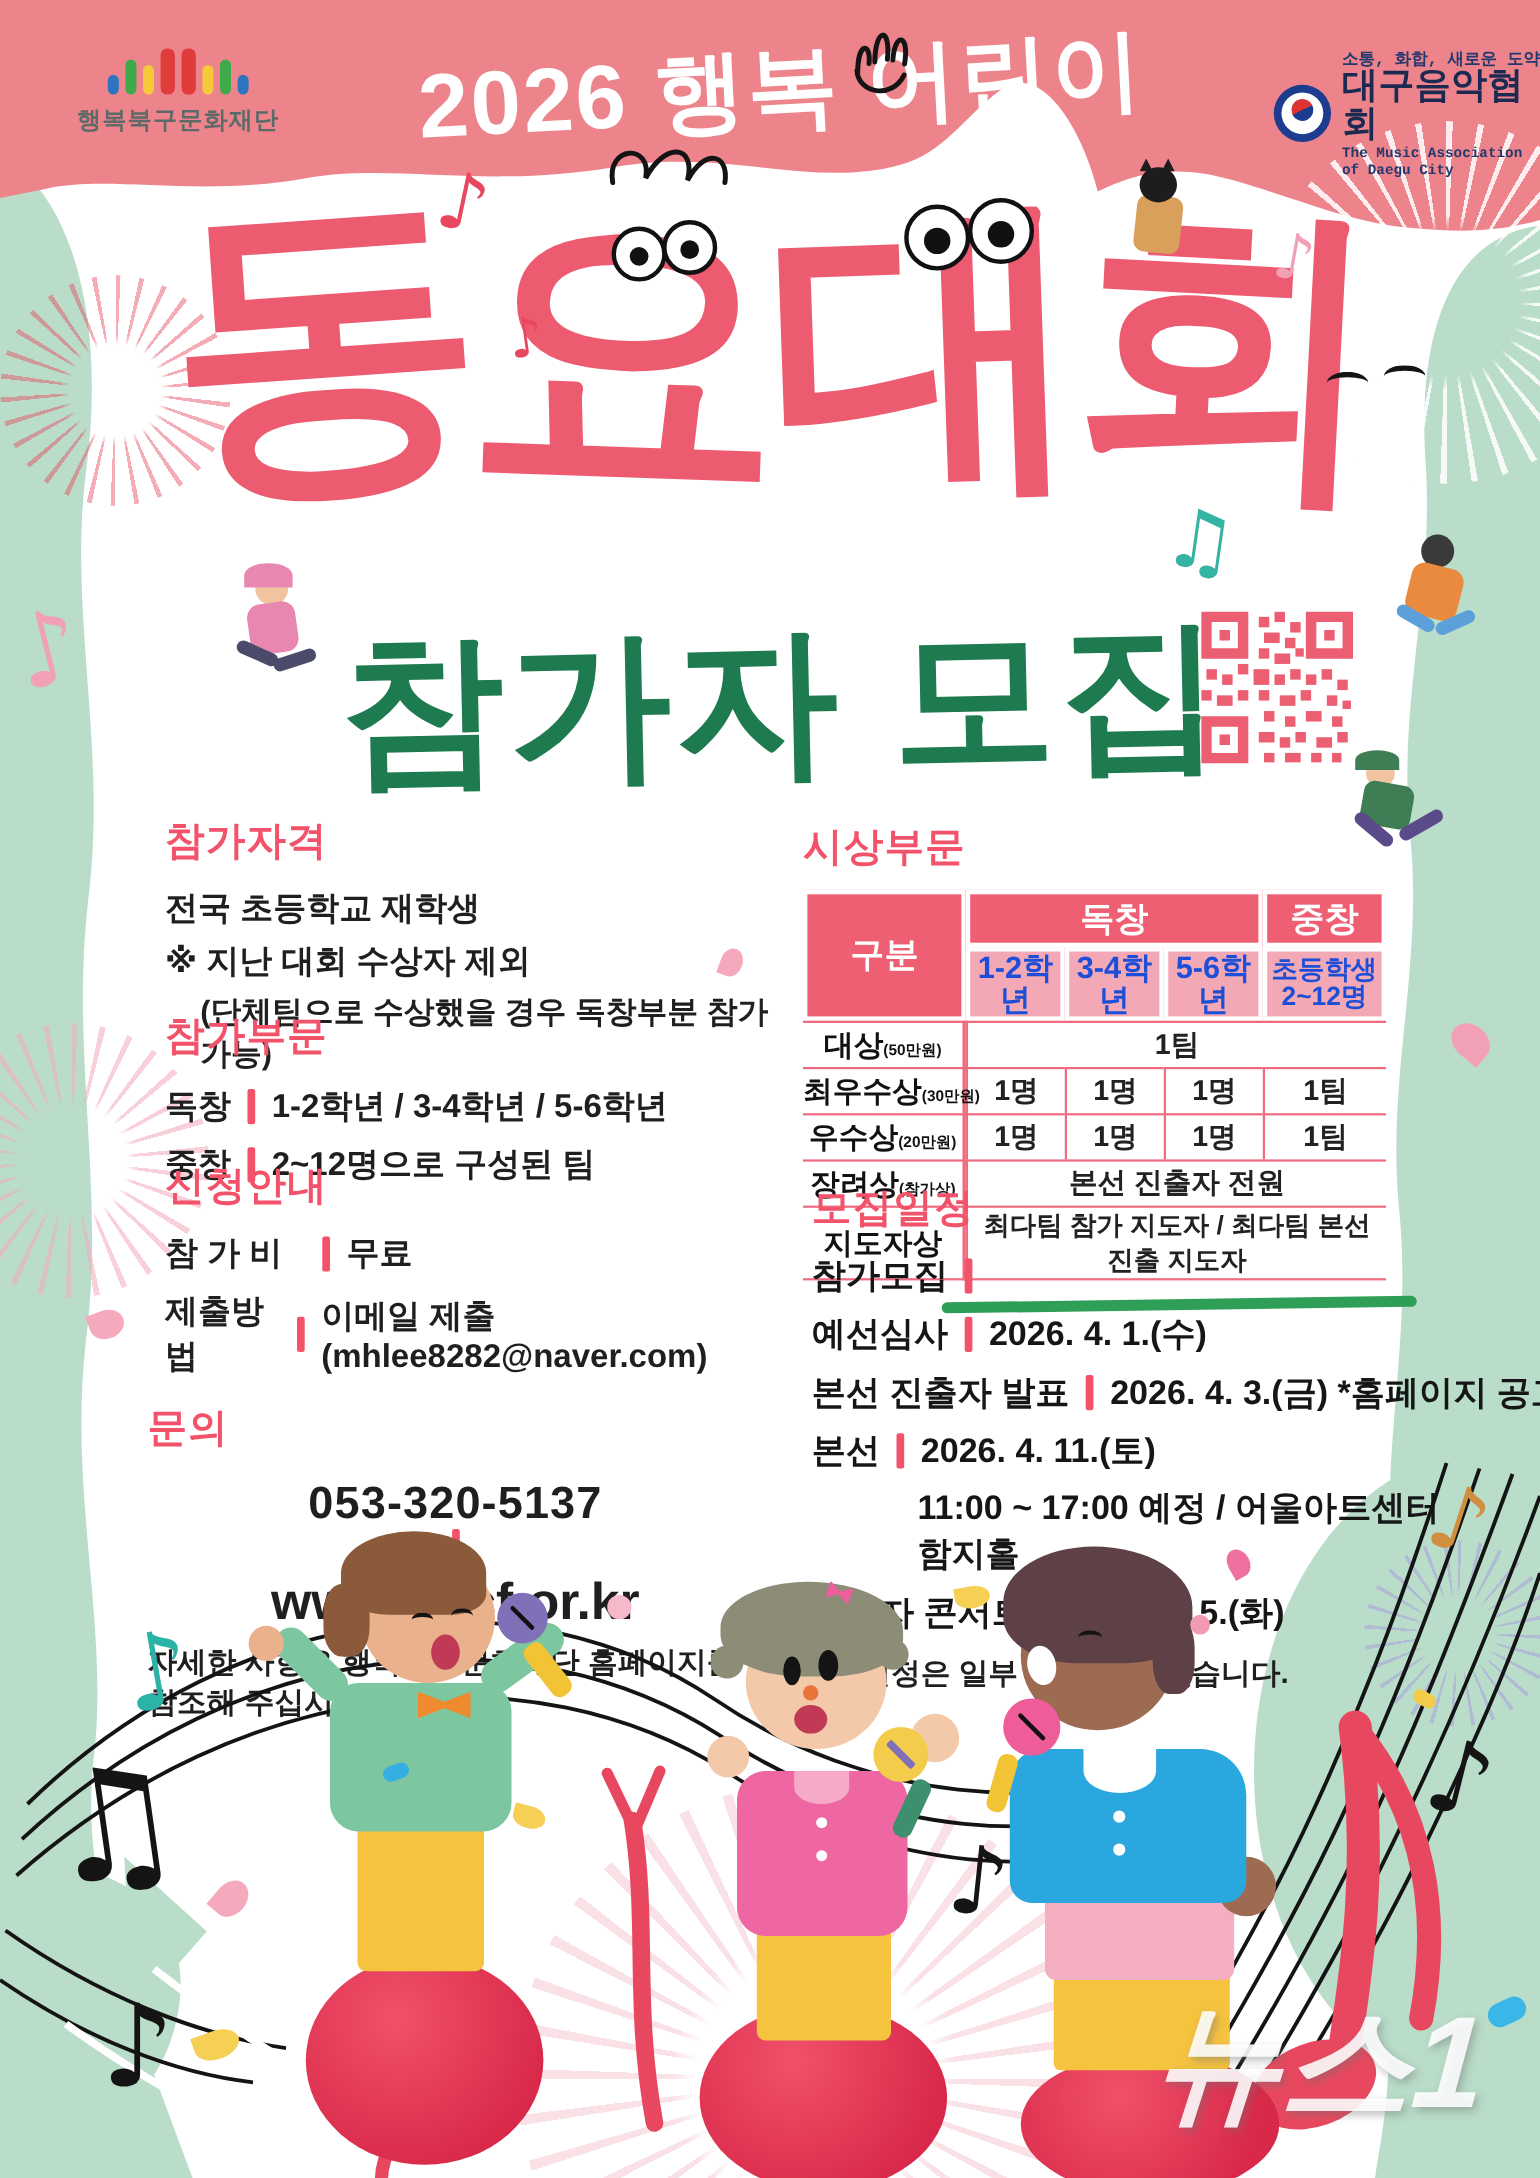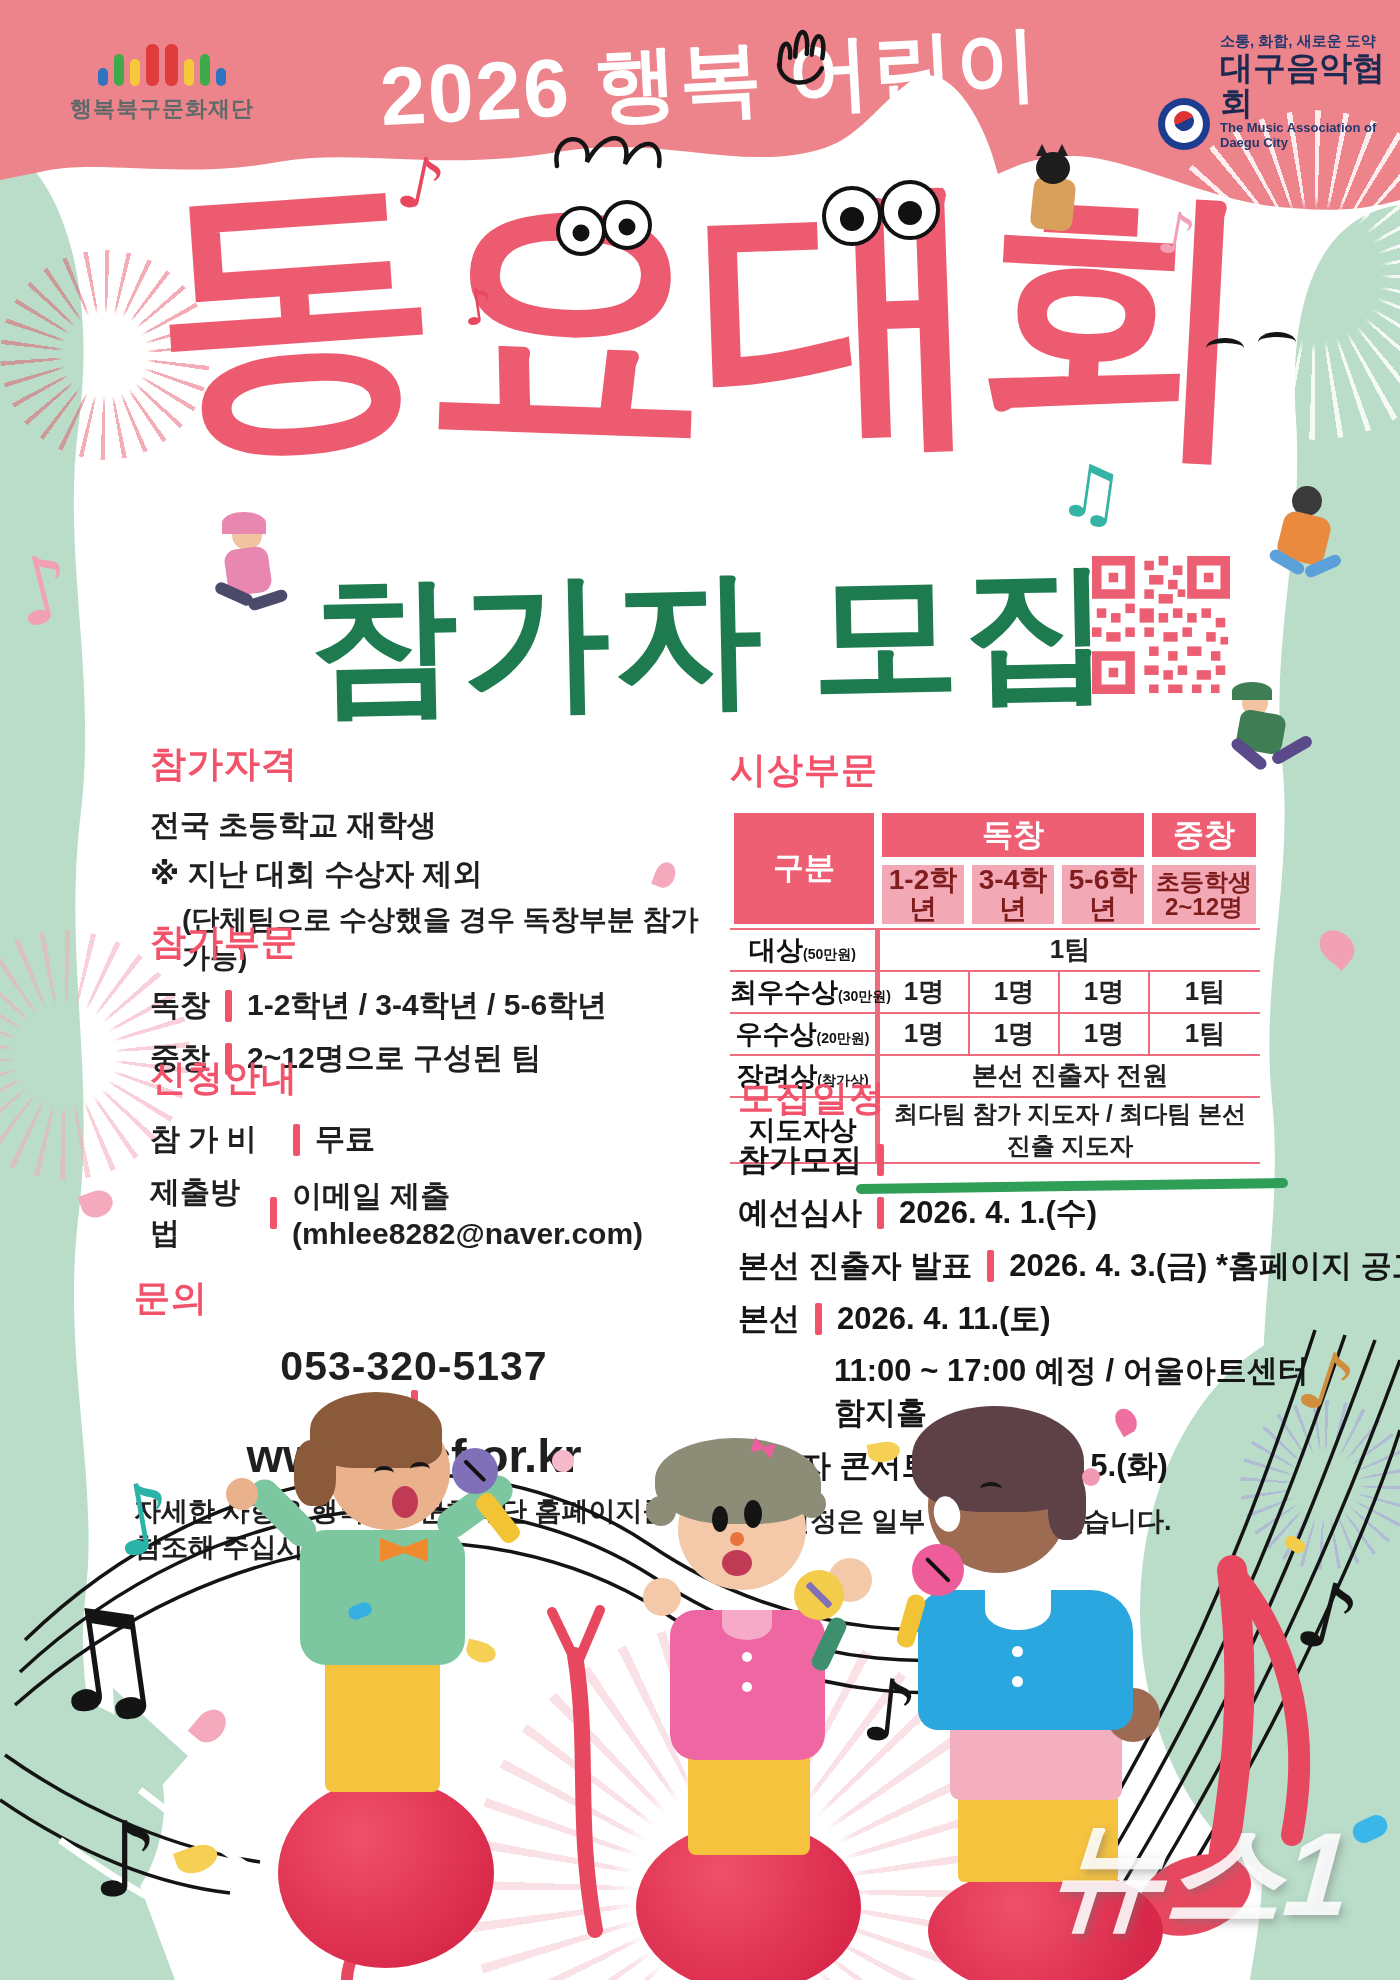--- a/index.html
+++ b/index.html
@@ -8,21 +8,21 @@
   .abs{position:absolute;}
   svg{display:block;}
 
   
   .band-title{left:300px;top:26px;width:820px;text-align:center;font-size:82px;font-weight:900;
     color:#fff;transform:rotate(-3deg);letter-spacing:2px;white-space:nowrap;}
   .logo-hbcf{left:52px;top:42px;width:220px;text-align:center;}
   .logo-bars{display:flex;align-items:flex-end;justify-content:center;gap:6px;height:44px;}
   .logo-bars i{display:block;width:10px;border-radius:6px;}
   .logo-hbcf .logo-text{margin-top:8px;font-size:22px;font-weight:700;color:#5e6a6a;letter-spacing:1px;}
-  .logo-daegu{left:1158px;top:32px;display:flex;align-items:flex-end;gap:10px;}
+  .logo-daegu{left:1158px;top:44px;display:flex;align-items:center;gap:10px;font-family:Liberation Mono, monospace;}
   .emblem{width:52px;height:52px;border-radius:50%;background:#1d3b8f;position:relative;flex:none;}
   .emblem:before{content:"";position:absolute;inset:7px;border-radius:50%;background:#fff;}
   .emblem:after{content:"";position:absolute;left:16px;top:13px;width:20px;height:20px;border-radius:50%;
     background:linear-gradient(180deg,#d33 50%,#1d3b8f 50%);transform:rotate(-25deg);}
   .logo-daegu .t1{font-size:15px;font-weight:700;color:#22386e;}
   .logo-daegu .t2{font-size:33px;font-weight:900;color:#1c2a52;line-height:1.05;}
   .logo-daegu .t3{font-size:13px;font-weight:700;color:#22386e;}
 
   
   .main-title{left:70px;top:168px;width:1260px;text-align:center;line-height:1;white-space:nowrap;}
@@ -42,21 +42,21 @@
   .sec-h{font-size:36px;font-weight:800;color:#f2536b;letter-spacing:1px;}
   .body-line{font-size:30px;font-weight:700;color:#1f1f1f;}
   .kv{display:flex;align-items:center;}
   .vbar{flex:none;width:7px;height:32px;background:#f2536b;border-radius:2px;margin:0 15px;}
   .sec{width:560px;}
 
   
   .awards-table{border-collapse:separate;border-spacing:0;width:530px;table-layout:fixed;margin-top:14px;}
   .awards-table th,.awards-table td{padding:0;text-align:center;vertical-align:middle;}
   .h-main{background:#ee5f73;color:#fff;font-size:31px;font-weight:900;height:44px;border:4px solid #fff;}
-  .h-sub{background:#f3a8b5;color:#7f1d1d;font-size:28px;font-weight:900;height:58px;border:4px solid #fff;white-space:pre-line;line-height:1.05;}
+  .h-sub{background:#f3a8b5;color:#1d4ed8;font-size:28px;font-weight:900;height:58px;border:4px solid #fff;white-space:pre-line;line-height:1.05;}
   .h-sub2{font-size:24px;}
   .r-label{font-size:27px;font-weight:900;color:#111;height:40px;border-right:3px solid #f06a80;border-top:2.5px solid #f06a80;white-space:nowrap;}
   .r-label .r-sub{font-size:14px;font-weight:800;}
   .r-val{font-size:26px;font-weight:700;color:#222;border-top:2.5px solid #f06a80;}
   .r-val.vl{border-left:2.5px solid #f06a80;}
   tr.last .r-label,tr.last .r-val{border-bottom:2.5px solid #f06a80;}
 
   
   .sch-row{display:flex;align-items:center;margin-top:11px;position:relative;font-size:31px;font-weight:800;color:#161616;}
   .sch-row .lbl{white-space:nowrap;}

